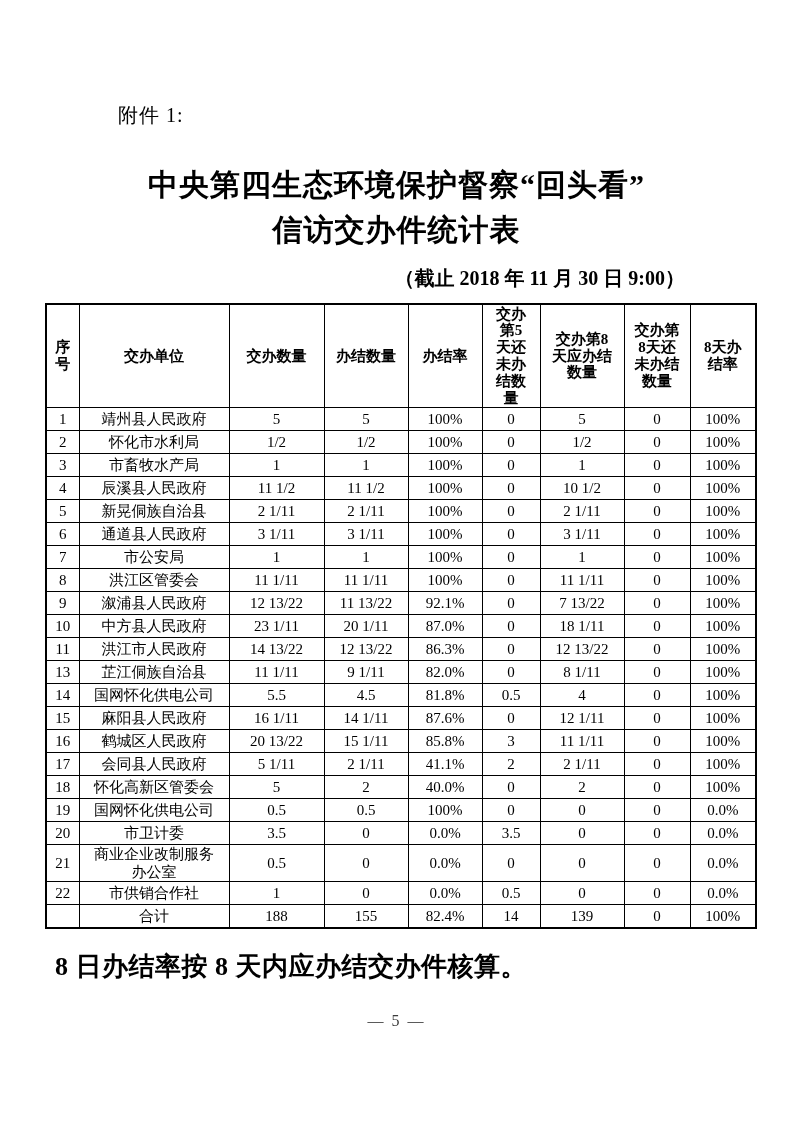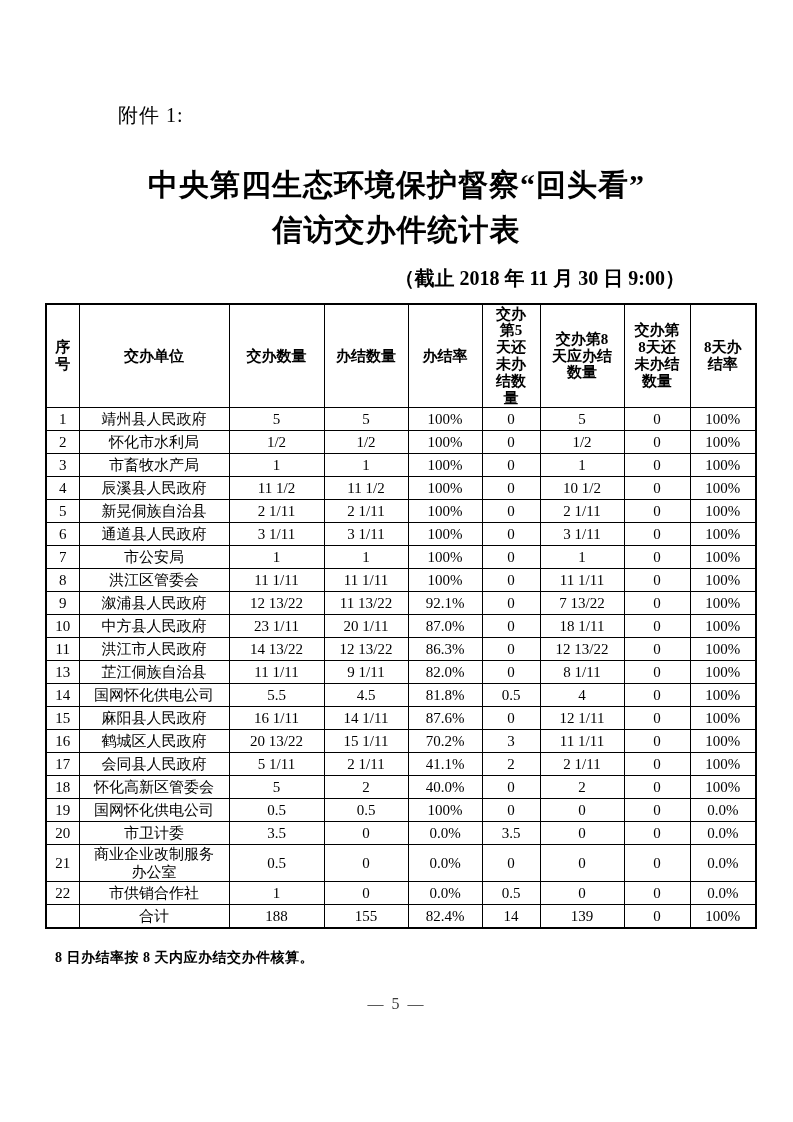--- a/index.html
+++ b/index.html
@@ -68,21 +68,21 @@
   col.c-asgn  { width: 95px; }
   col.c-done  { width: 84px; }
   col.c-rate  { width: 74px; }
   col.c-d5    { width: 58px; }
   col.c-d8due { width: 84px; }
   col.c-d8pen { width: 66px; }
   col.c-d8rt  { width: 66px; }
   .footnote {
     margin-top: 20px;
     margin-left: 55px;
-    font-size: 14px;
+    font-size: 26px;
     font-weight: bold;
     letter-spacing: 0.5px;
   }
   .page-number {
     margin-top: 28px;
     text-align: center;
     font-size: 16px;
     color: #3c3c3c;
     letter-spacing: 2px;
   }
@@ -291,21 +291,21 @@
           <td>0</td>
           <td>12 1/11</td>
           <td>0</td>
           <td>100%</td>
         </tr>
         <tr>
           <td>16</td>
           <td>鹤城区人民政府</td>
           <td>20 13/22</td>
           <td>15 1/11</td>
-          <td>70.2%</td>
+          <td>85.8%</td>
           <td>3</td>
           <td>11 1/11</td>
           <td>0</td>
           <td>100%</td>
         </tr>
         <tr>
           <td>17</td>
           <td>会同县人民政府</td>
           <td>5 1/11</td>
           <td>2 1/11</td>

